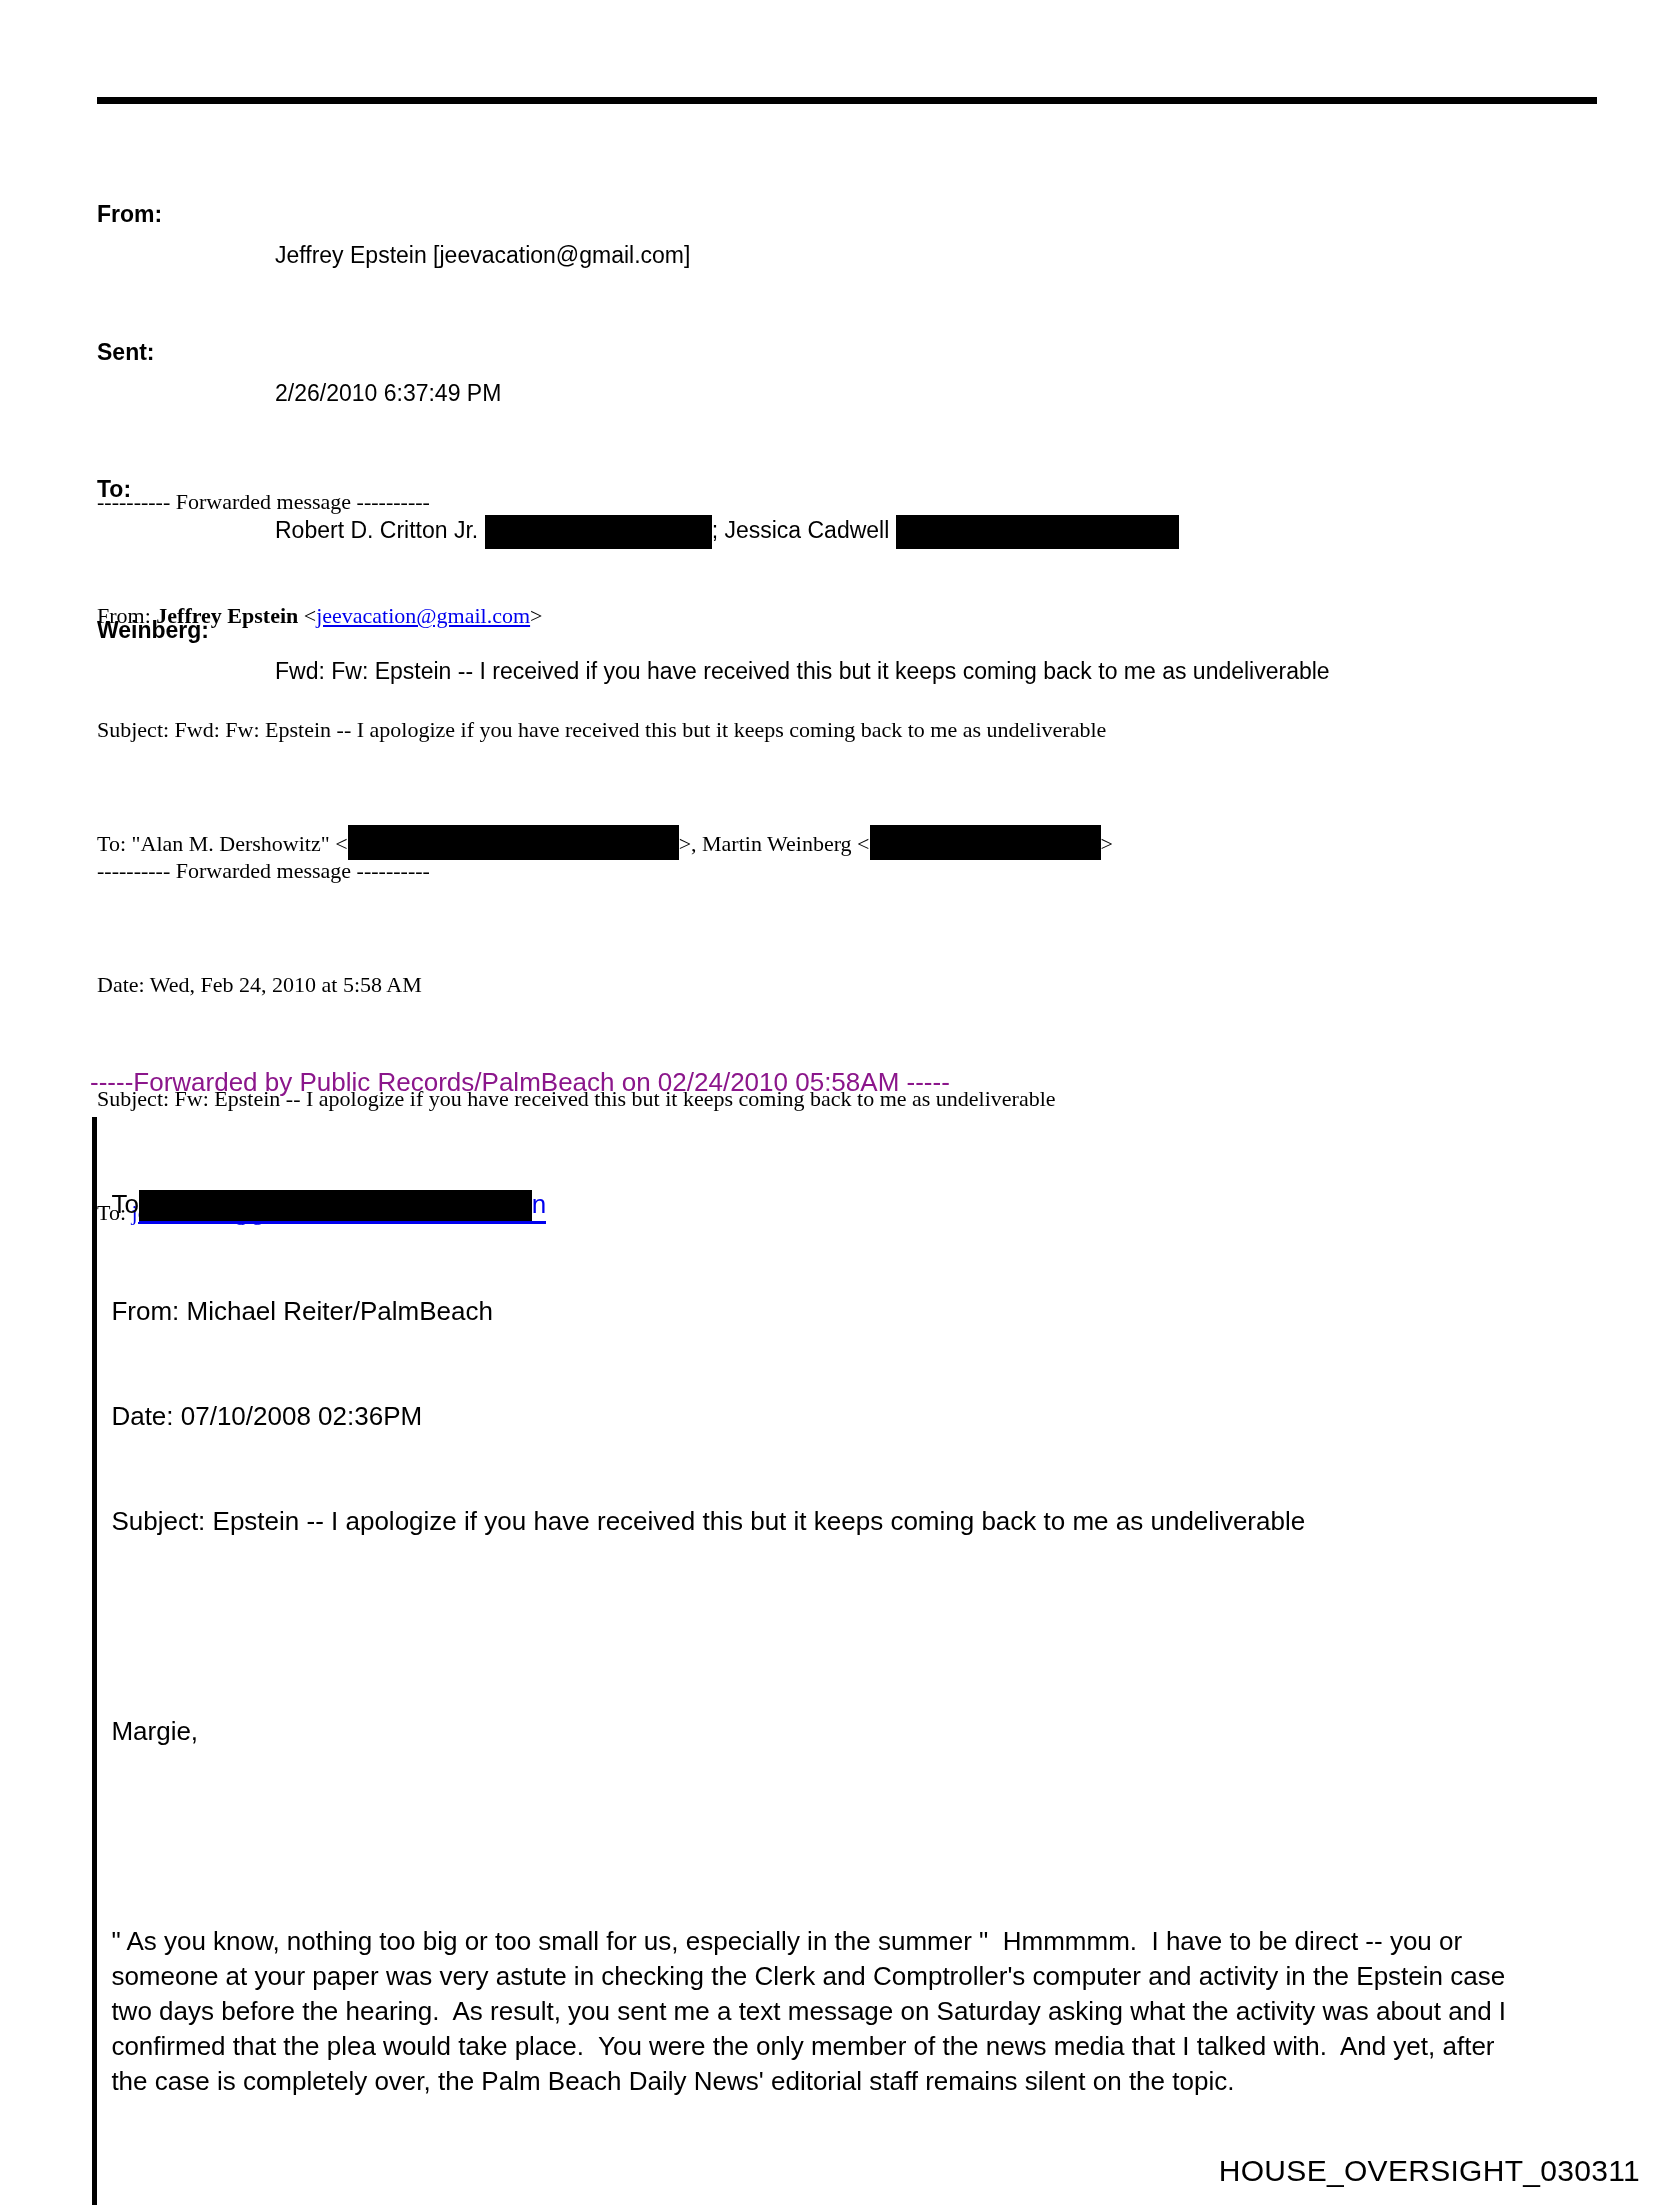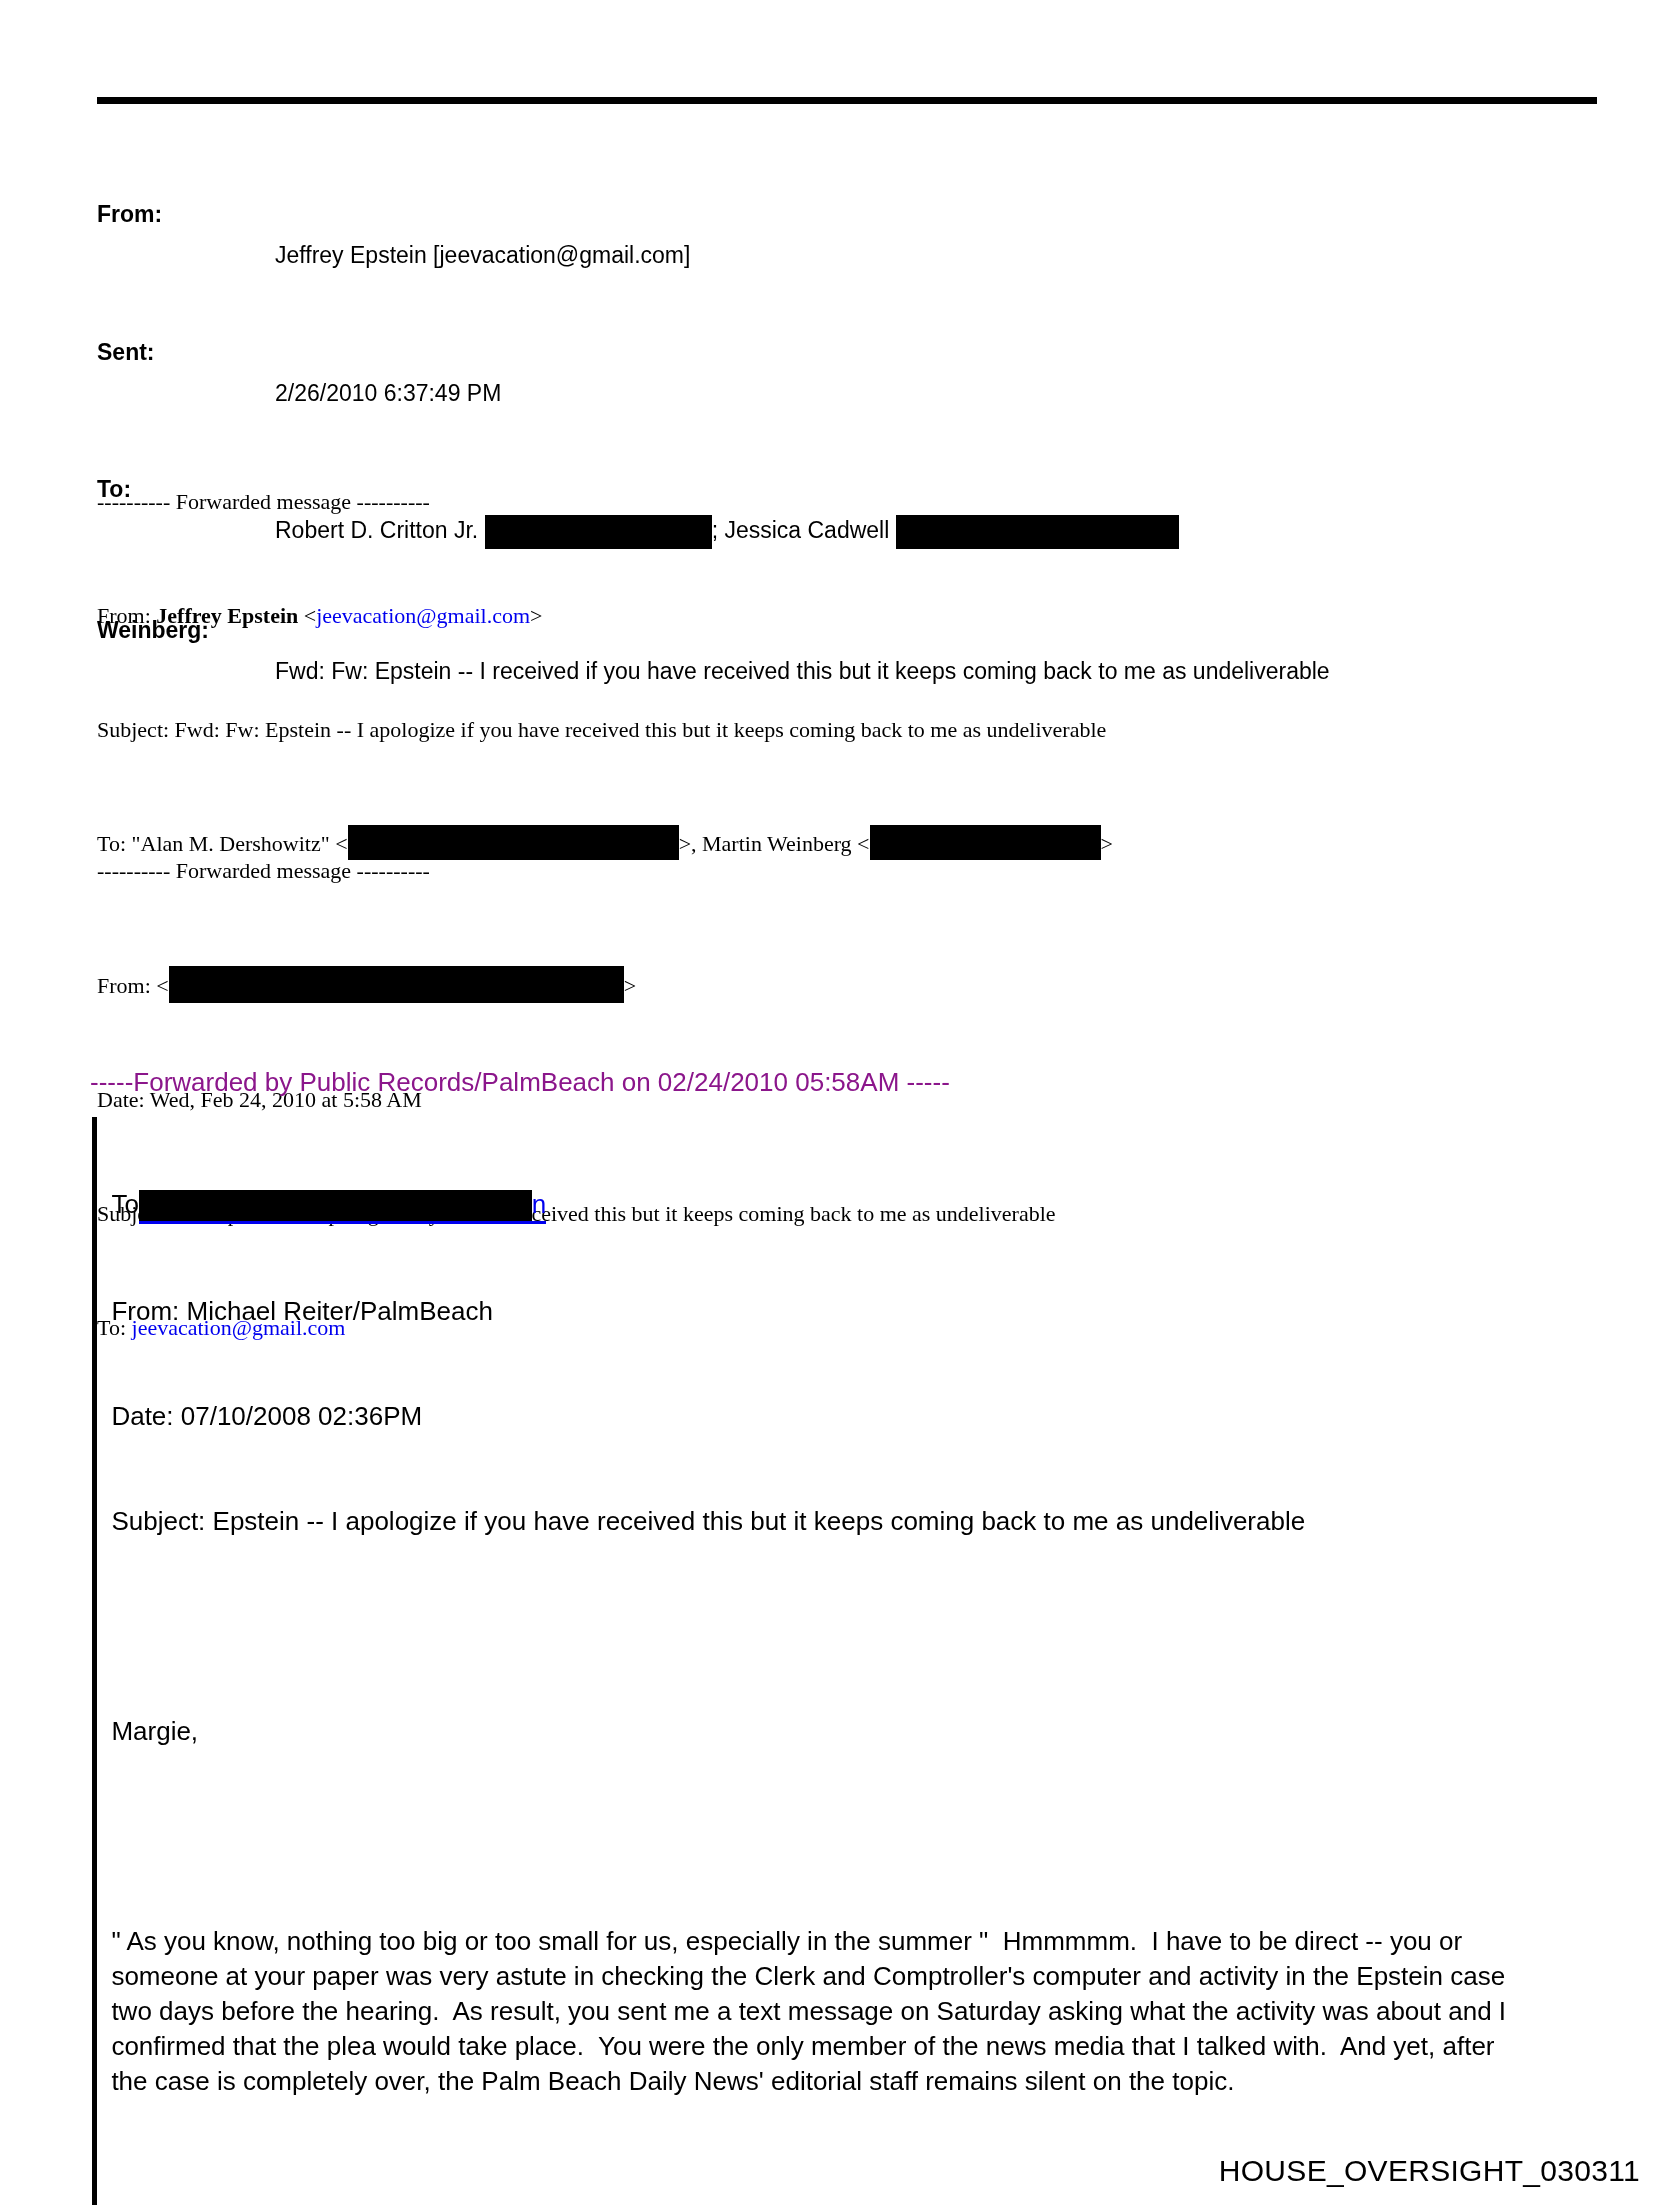--- a/index.html
+++ b/index.html
@@ -41,21 +41,21 @@
   .fwd {
     position: absolute; left: 97px;
     font-family: "Liberation Serif", "DejaVu Serif", serif;
     font-size: 22px; line-height: 38px;
     width: 1499px; white-space: pre-wrap;
   }
   .fwd1 { top: 407px; }
   .fwd2 { top: 776px; }
   .fwd .bold-name { font-weight: bold; }
   .link {
-    color: #0000EE; cursor: pointer;
+    color: #0000EE; text-decoration: underline; cursor: pointer;
   }
 
   
   .fwd-notice {
     position: absolute; left: 90px; top: 1067px;
     font-size: 26px; color: #8B168B; white-space: pre-wrap;
   }
 
   
   .quoted {
@@ -103,21 +103,20 @@
 
 <div class="fwd fwd1">
   <div>---------- Forwarded message ----------</div>
   <div><span>From: </span><span class="bold-name">Jeffrey Epstein</span><span> &lt;</span><a class="link">jeevacation@gmail.com</a><span>&gt;</span></div>
   <div>Subject: Fwd: Fw: Epstein -- I apologize if you have received this but it keeps coming back to me as undeliverable</div>
   <div><span>To: "Alan M. Dershowitz" &lt;</span><span class="redact r-f1a"></span><span>&gt;, Martin Weinberg &lt;</span><span class="redact r-f1b"></span><span>&gt;</span></div>
 </div>
 
 <div class="fwd fwd2">
   <div>---------- Forwarded message ----------</div>
-  <div><span>From: &lt;</span><span class="redact r-f2"></span><span>&gt;</span></div>
   <div>Date: Wed, Feb 24, 2010 at 5:58 AM</div>
   <div>Subject: Fw: Epstein -- I apologize if you have received this but it keeps coming back to me as undeliverable</div>
   <div><span>To: </span><a class="link">jeevacation@gmail.com</a></div>
 </div>
 
 <div class="fwd-notice">-----Forwarded by Public Records/PalmBeach on 02/24/2010 05:58AM -----</div>
 
 <div class="quoted">
   <div><span>To</span><span class="q-to-wrap"><span class="redact r-q"></span><span class="q-to-n">n</span></span></div>
   <div>From: Michael Reiter/PalmBeach</div>

